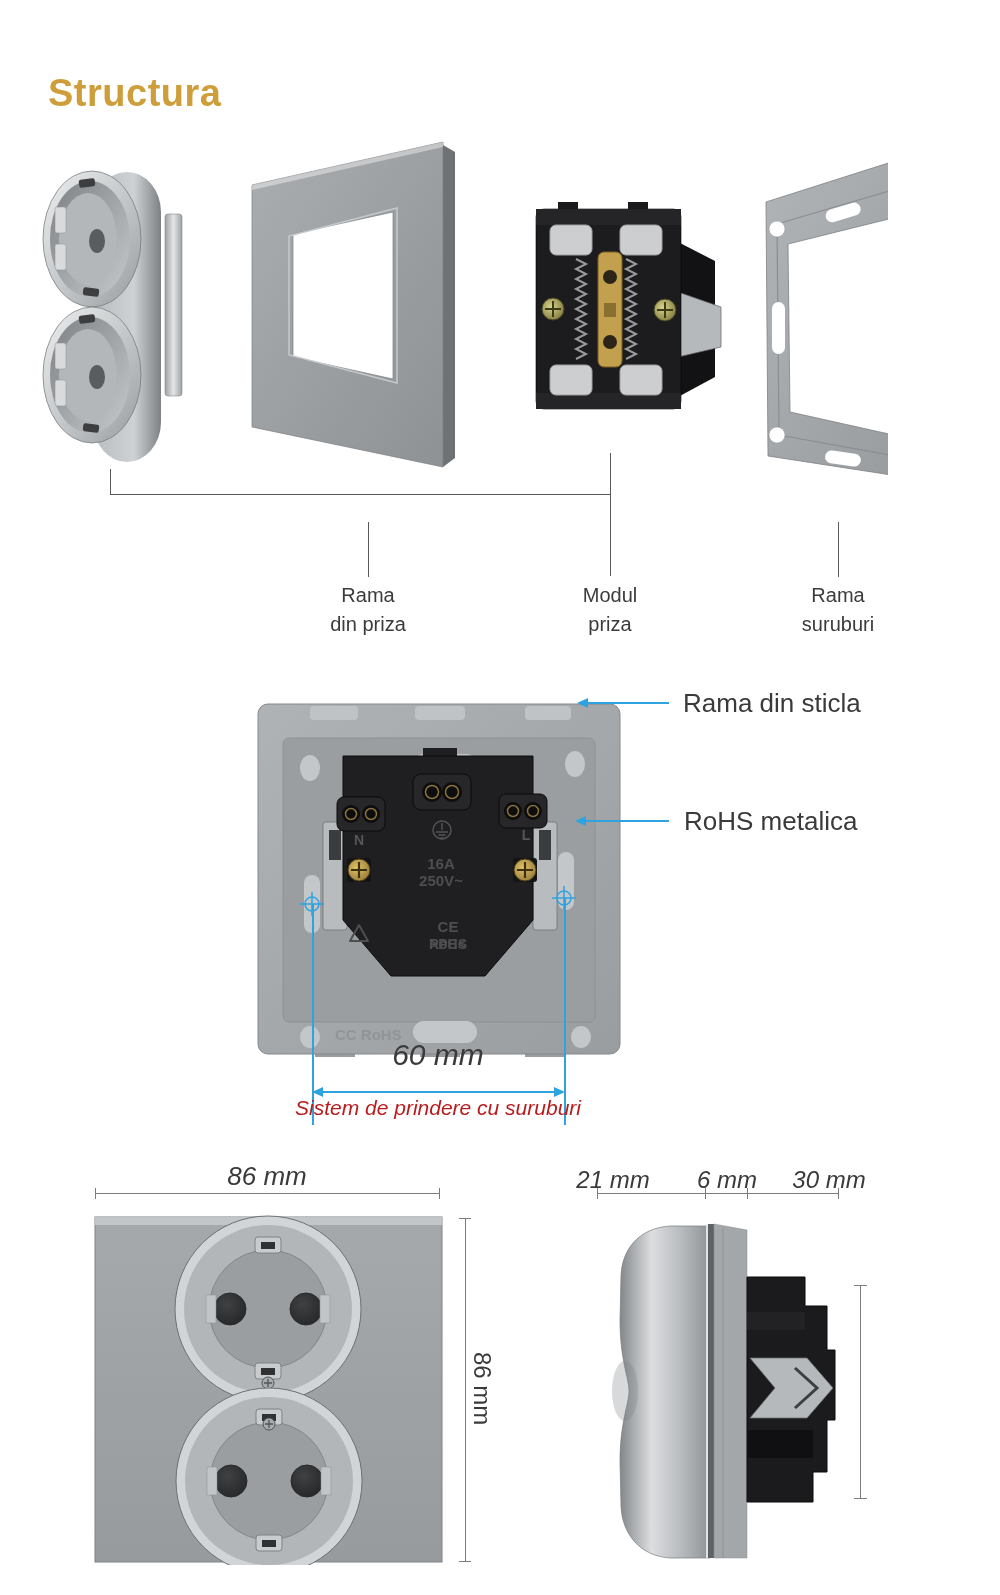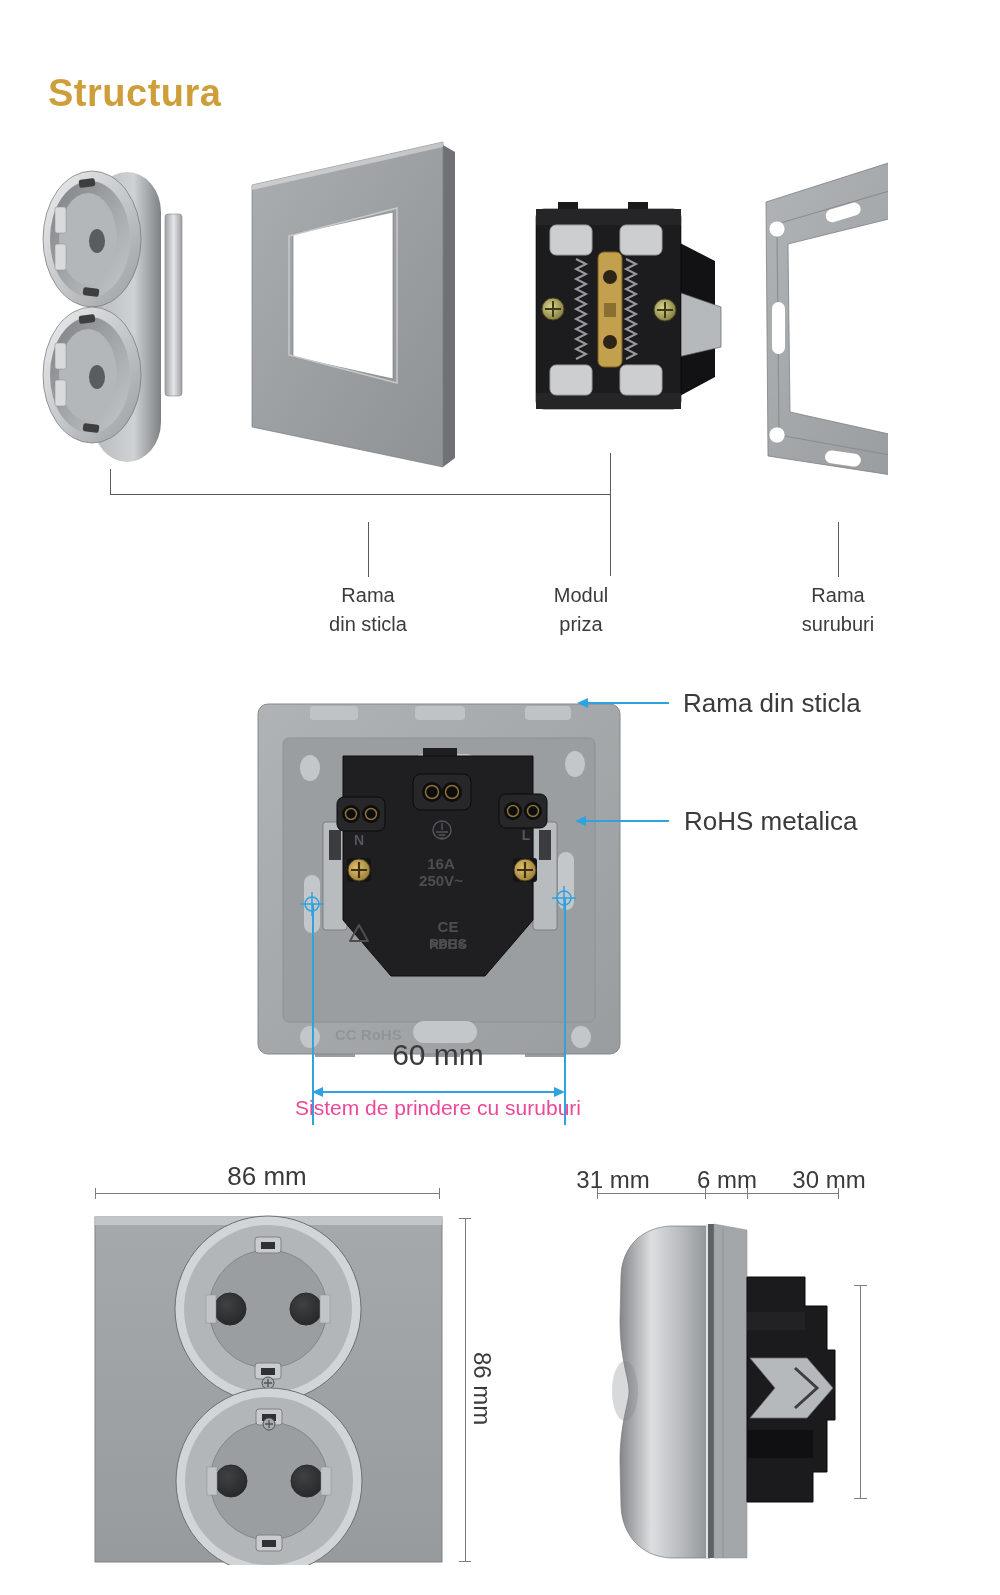--- a/index.html
+++ b/index.html
@@ -6,23 +6,23 @@
   #page{position:relative;width:888px;height:1595px;background:#fff;overflow:hidden;
         font-family:"Liberation Sans",sans-serif;color:#3a3a3a;margin-top:32px;}
   .abs{position:absolute;}
   #title{left:48px;top:40px;font-size:38px;font-weight:700;color:#CE9E3B;letter-spacing:.5px;}
   .gline{background:#58595b;}
   .dimline{background:#7a7d80;}
   .blue{background:#2FA3DF;}
   .part-label{width:160px;text-align:center;font-size:20px;line-height:29px;color:#3b3b3b;}
   .callout-label{font-size:26px;color:#3a3a3a;white-space:nowrap;}
   .dim{font-size:24px;color:#3a3a3a;white-space:nowrap;}
-  .dim-c{text-align:center;}
+  .dim-c{text-align:center;font-style:italic;}
   .big-dim{font-size:30px;}
-  .caption{font-size:21px;color:#ec4899;}
+  .caption{font-size:21px;color:#b91c1c;}
   .vtext{writing-mode:vertical-rl;}
   .tri-left{width:0;height:0;border-top:5px solid transparent;border-bottom:5px solid transparent;
             border-right:11px solid #2FA3DF;}
   .tri-right{width:0;height:0;border-top:5px solid transparent;border-bottom:5px solid transparent;
              border-left:11px solid #2FA3DF;}
   svg text{font-family:"Liberation Sans",sans-serif;}
 </style>
 </head>
 <body>
 
@@ -145,23 +145,23 @@
   </svg>
 
   <div class="abs gline" style="left:110px;top:437px;width:1px;height:26px"></div>
   <div class="abs gline" style="left:110px;top:462px;width:501px;height:1px"></div>
   <div class="abs gline" style="left:610px;top:421px;width:1px;height:123px"></div>
   <div class="abs gline" style="left:368px;top:490px;width:1px;height:55px"></div>
   <div class="abs gline" style="left:838px;top:490px;width:1px;height:55px"></div>
 
   <div class="abs part-label" style="left:288px;top:549px">
     <div>Rama</div>
-    <div>din sticla</div>
+    <div>din priza</div>
   </div>
-  <div class="abs part-label" style="left:501px;top:549px">
+  <div class="abs part-label" style="left:530px;top:549px">
     <div>Modul</div>
     <div>priza</div>
   </div>
   <div class="abs part-label" style="left:758px;top:549px">
     <div>Rama</div>
     <div>suruburi</div>
   </div>
 
   <svg class="abs" style="left:255px;top:648px" width="370" height="380" viewBox="0 0 370 380">
     <defs>
@@ -332,21 +332,21 @@
     <rect x="113" y="4" width="6" height="334" fill="#5f6265"></rect>
     <polygon points="119,4 152,10 152,338 119,338" fill="#a4a7aa" stroke="#8a8d90" stroke-width=".5"></polygon>
     <line x1="128" y1="8" x2="128" y2="338" stroke="#8f9295"></line>
     <path d="M152,57 L210,57 L210,86 L232,86 L232,130 L240,130 L240,200 L232,200 L232,252 L218,252 L218,282 L152,282 Z" fill="#1b1b1d" stroke="#0a0a0b"></path>
     <rect x="152" y="92" width="58" height="18" fill="#222224"></rect>
     <rect x="152" y="210" width="66" height="28" fill="#101012"></rect>
     <path d="M155,138 L212,138 L238,168 L212,198 L155,198 L180,168 Z" fill="#b6b9bc" stroke="#6a6d70" stroke-width=".8"></path>
     <path d="M200,148 L222,168 L200,188" fill="none" stroke="#3c3e40" stroke-width="3"></path>
   </svg>
 
-  <div class="abs dim dim-c" style="left:573px;top:1134px;width:80px">31 mm</div>
+  <div class="abs dim dim-c" style="left:573px;top:1134px;width:80px">21 mm</div>
   <div class="abs dim dim-c" style="left:687px;top:1134px;width:80px">6 mm</div>
   <div class="abs dim dim-c" style="left:789px;top:1134px;width:80px">30 mm</div>
   <div class="abs dimline" style="left:597px;top:1161px;width:241px;height:1px"></div>
   <div class="abs dimline" style="left:597px;top:1156px;width:1px;height:11px"></div>
   <div class="abs dimline" style="left:705px;top:1156px;width:1px;height:11px"></div>
   <div class="abs dimline" style="left:747px;top:1156px;width:1px;height:11px"></div>
   <div class="abs dimline" style="left:838px;top:1156px;width:1px;height:11px"></div>
 
   <div class="abs dimline" style="left:860px;top:1253px;width:1px;height:214px"></div>
   <div class="abs dimline" style="left:854px;top:1253px;width:13px;height:1px"></div>

